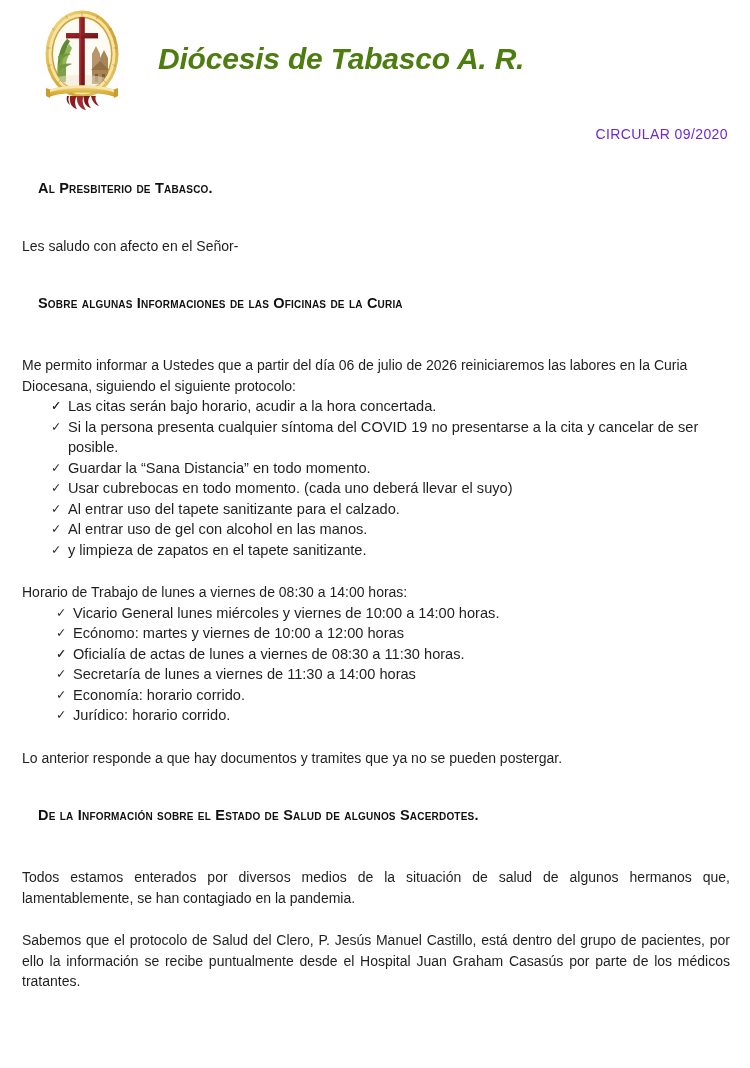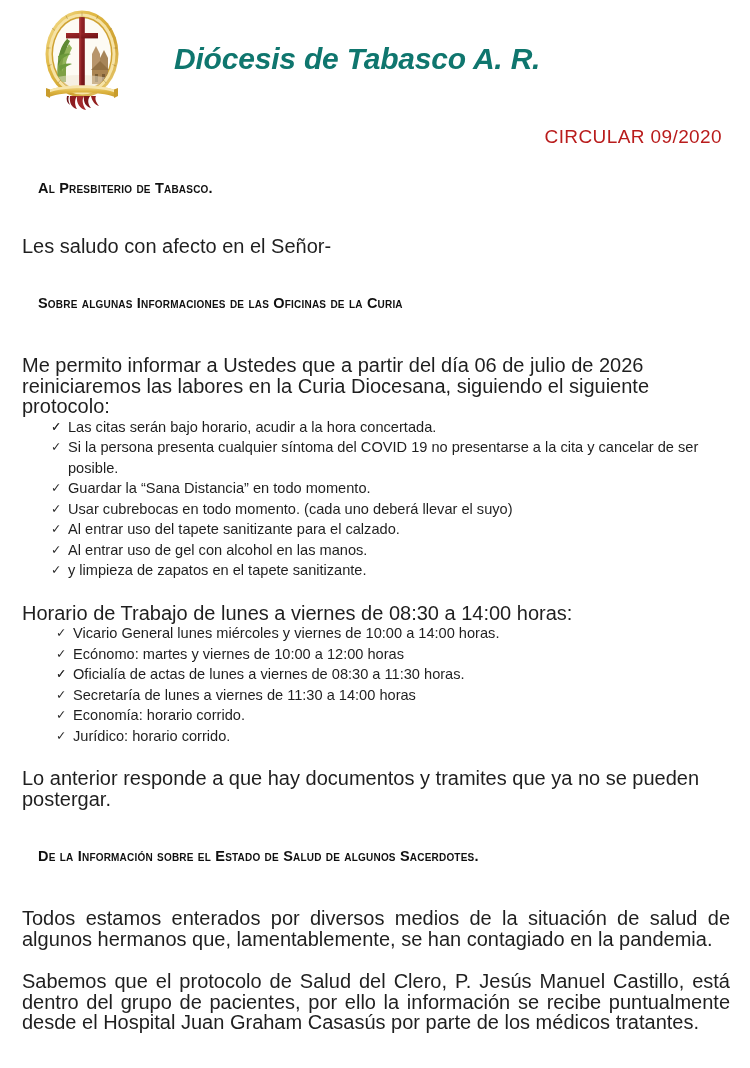--- a/index.html
+++ b/index.html
@@ -42,33 +42,33 @@
     flex: 0 0 auto;
     margin-top: 2px;
   }
   .crest svg { display: block; width: 92px; height: 104px; }
 
   .doc-title {
     font-size: 30px;
     font-weight: bold;
     font-style: italic;
     letter-spacing: -0.2px;
-    color: #0f766e;
-    margin-left: 46px;
+    color: #4d7c0f;
+    margin-left: 30px;
     white-space: nowrap;
     line-height: 1;
   }
 
   .circular-line {
     position: absolute;
-    right: 28px;
+    right: 22px;
     top: 126px;
-    font-size: 19px;
+    font-size: 14px;
     letter-spacing: 0.4px;
-    color: #b91c1c;
+    color: #6d28d9;
     font-weight: normal;
   }
 
   
   .content {
     position: absolute;
     left: 22px;
     top: 163px;
     width: 708px;
   }
@@ -78,21 +78,21 @@
     font-variant: small-caps;
     font-size: 14.5px;
     letter-spacing: 0.2px;
     color: #101010;
     margin: 16px;
     line-height: 1.3;
   }
 
   p.para {
     margin: 0;
-    font-size: 20px;
+    font-size: 14px;
     line-height: 20.5px;
     color: #1f1f1f;
   }
   p.para.justify { text-align: justify; }
   .gap-md  { height: 22px; }
   .gap-lg  { height: 26px; }
 
   ul.checklist {
     list-style: none;
     margin: 0;

